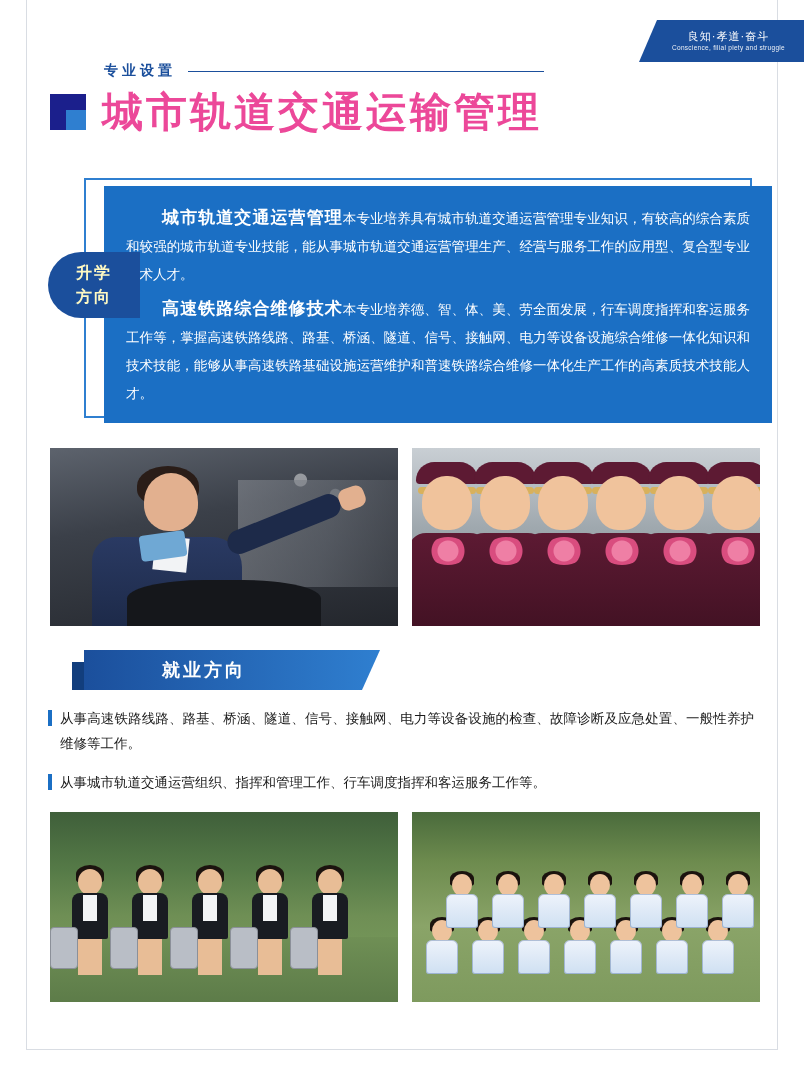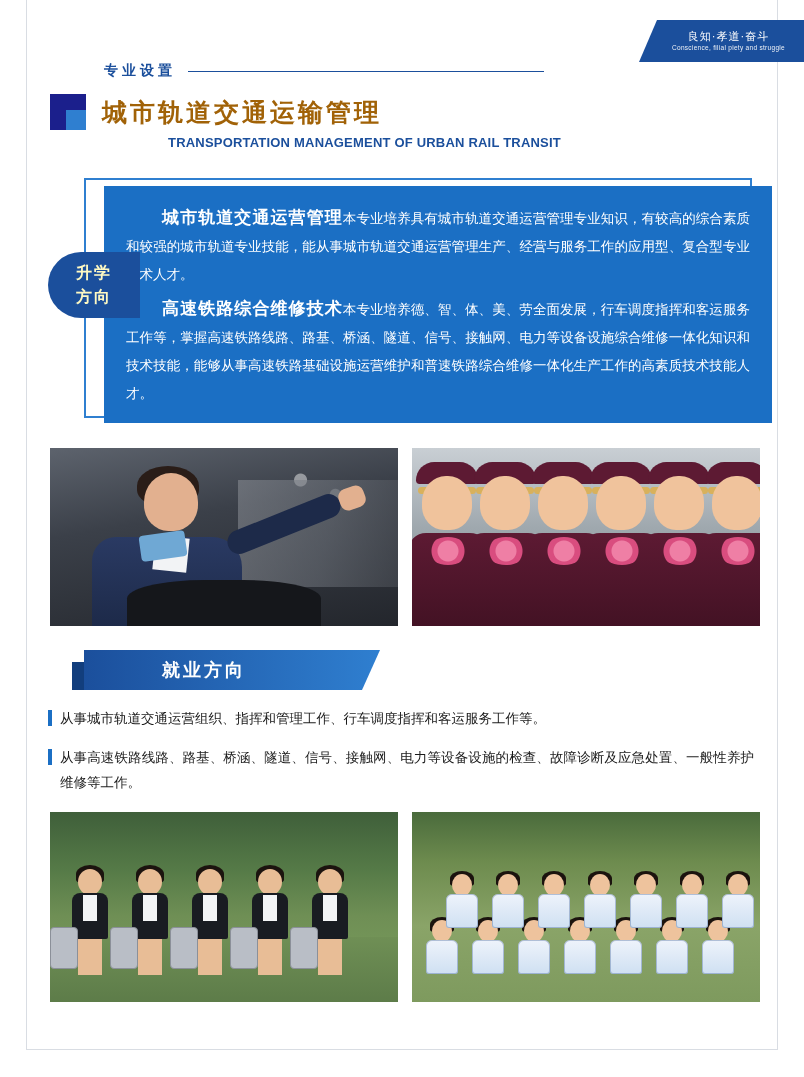--- a/index.html
+++ b/index.html
@@ -84,24 +84,24 @@
   .title-mark::after {
     content: "";
     position: absolute;
     left: 16px;
     top: 16px;
     width: 20px;
     height: 20px;
     background: #2f7fd0;
   }
   .title-cn {
-    font-size: 25px;
+    font-size: 41px;
     font-weight: bold;
     letter-spacing: 3px;
-    color: #a16207;
+    color: #ec4899;
     line-height: 40px;
   }
   .title-en {
     position: absolute;
     top: 135px;
     left: 168px;
     font-size: 13px;
     font-weight: bold;
     letter-spacing: 0.2px;
     color: #1b4f9c;
@@ -349,21 +349,20 @@
 
   <div class="kicker-row">
     <div class="kicker">专业设置</div>
     <div class="kicker-rule"></div>
   </div>
 
   <div class="title-row">
     <div class="title-mark"></div>
     <div class="title-cn">城市轨道交通运输管理</div>
   </div>
-  <div class="title-en">TRANSPORTATION MANAGEMENT OF URBAN RAIL TRANSIT</div>
 
   <div class="panel-outline"></div>
   <div class="panel">
     <p>
       <span class="indent"></span><span class="sub-h">城市轨道交通运营管理</span><span>本专业培养具有城市轨道交通运营管理专业知识，有较高的综合素质和较强的城市轨道专业技能，能从事城市轨道交通运营管理生产、经营与服务工作的应用型、复合型专业技术人才。</span>
     </p>
     <p>
       <span class="indent"></span><span class="sub-h">高速铁路综合维修技术</span><span>本专业培养德、智、体、美、劳全面发展，行车调度指挥和客运服务工作等，掌握高速铁路线路、路基、桥涵、隧道、信号、接触网、电力等设备设施综合维修一体化知识和技术技能，能够从事高速铁路基础设施运营维护和普速铁路综合维修一体化生产工作的高素质技术技能人才。</span>
     </p>
   </div>
@@ -439,25 +438,25 @@
   </div>
 
   <div class="emp-banner-tail"></div>
   <div class="emp-banner">
     <span>就业方向</span>
   </div>
 
   <div class="bullets">
     <div class="bullet">
       <div class="bar"></div>
-      <div class="txt">从事城市轨道交通运营组织、指挥和管理工作、行车调度指挥和客运服务工作等。</div>
+      <div class="txt">从事高速铁路线路、路基、桥涵、隧道、信号、接触网、电力等设备设施的检查、故障诊断及应急处置、一般性养护维修等工作。</div>
     </div>
     <div class="bullet">
       <div class="bar"></div>
-      <div class="txt">从事高速铁路线路、路基、桥涵、隧道、信号、接触网、电力等设备设施的检查、故障诊断及应急处置、一般性养护维修等工作。</div>
+      <div class="txt">从事城市轨道交通运营组织、指挥和管理工作、行车调度指挥和客运服务工作等。</div>
     </div>
   </div>
 
   <div class="photo" id="photo3">
     <div class="bg"></div>
     <div class="track"></div>
     <div class="fig" style="left:16px;">
         <div class="hair"></div>
         <div class="head"></div>
         <div class="torso"></div>

